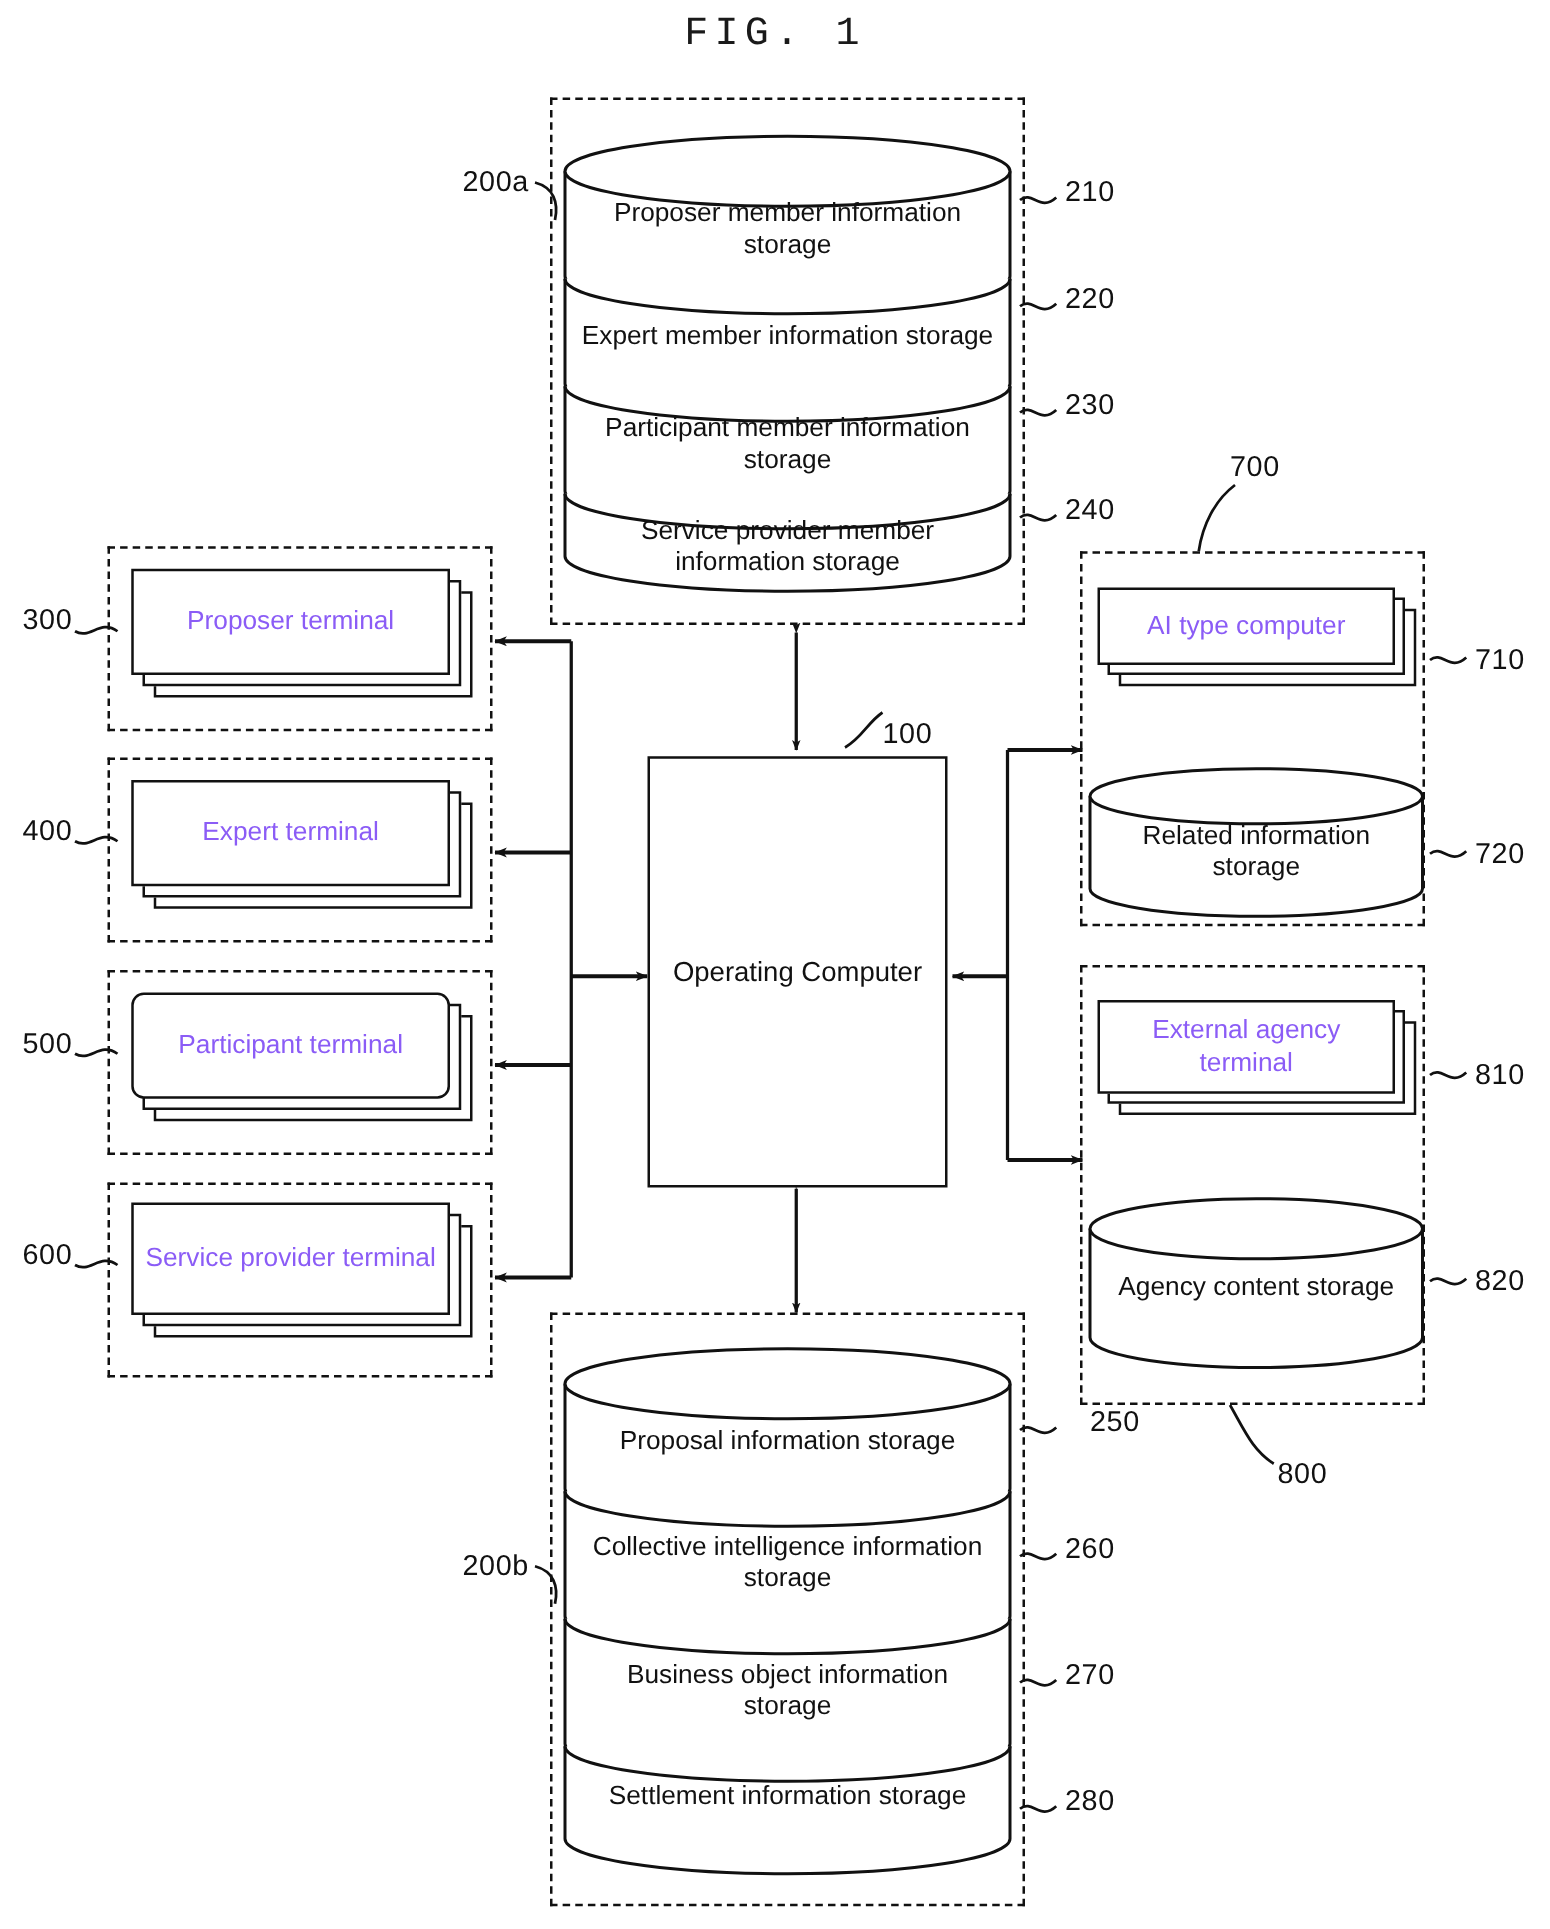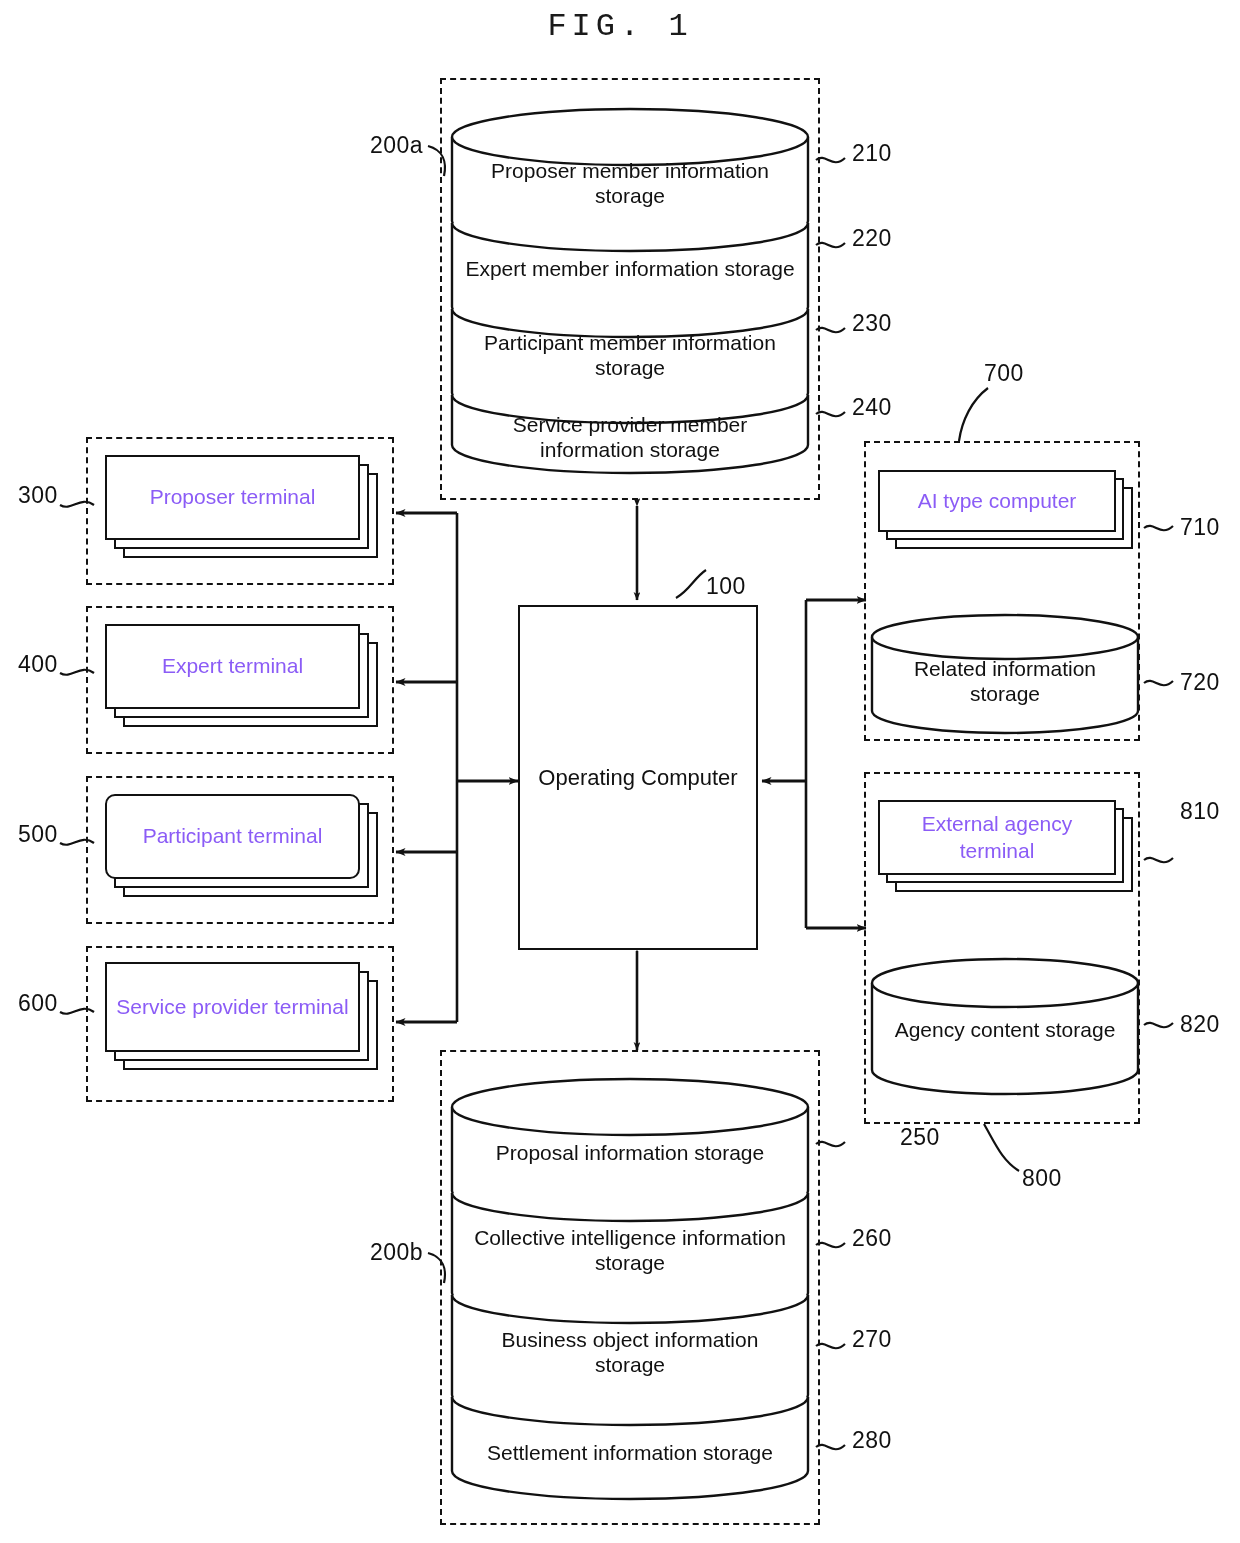--- a/index.html
+++ b/index.html
@@ -281,21 +281,21 @@
   <div class="group" style="left:864px; top:772px; width:276px; height:352px;"></div>
   <div class="ref" style="left:1022px; top:1165px;">800</div>
 
   <div class="boxwrap" style="left:878px; top:800px; width:262px; height:112px;">
     <div class="box-shadow2" style="left:17px; top:17px; width:238px; height:75px;"></div>
     <div class="box-shadow1" style="left:8px; top:8px; width:238px; height:75px;"></div>
     <div class="box-front" style="left:0px; top:0px; width:238px; height:75px;">
       <span>External agency terminal</span>
     </div>
   </div>
-  <div class="ref" style="left:1180px; top:798px;">810</div>
+  <div class="ref" style="left:1180px; top:846px;">810</div>
 
   <div class="cyl" style="left:870px; top:958px; width:270px; height:140px;">
     <svg width="270" height="140" viewBox="0 0 270 140">
       <path d="M2,25 L2,112 A133,24 0 0 0 268,112 L268,25" fill="#fff" stroke="#111" stroke-width="2.4"></path>
       <ellipse cx="135" cy="25" rx="133" ry="24" fill="#fff" stroke="#111" stroke-width="2.4"></ellipse>
     </svg>
     <div class="cyl-labels">
       <div class="cyl-label" style="top:42px; height:60px;">Agency content storage</div>
     </div>
   </div>
@@ -316,22 +316,22 @@
       <path d="M2,220 L2,320 A178,28 0 0 0 358,320 L358,220" fill="#fff" stroke="#111" stroke-width="2.4"></path>
       <path d="M2,220 A178,28 0 0 0 358,220" fill="none" stroke="#111" stroke-width="2.4"></path>
 
       <path d="M2,322 L2,396 A178,28 0 0 0 358,396 L358,322" fill="#fff" stroke="#111" stroke-width="2.4"></path>
       <path d="M2,322 A178,28 0 0 0 358,322" fill="none" stroke="#111" stroke-width="2.4"></path>
     </svg>
     <div class="cyl-labels">
       <div class="cyl-label" style="top:46px; height:64px;">Proposal information storage</div>
       <div class="cyl-label" style="top:140px; height:70px;">Collective intelligence information storage</div>
       <div class="cyl-label" style="top:242px; height:70px;">Business object information storage</div>
-      <div class="cyl-label" style="top:346px; height:64px;">Settlement information storage</div>
-    </div>
-  </div>
-
-  <div class="ref" style="left:900px; top:1124px;">250</div>
+      <div class="cyl-label" style="top:330px; height:64px;">Settlement information storage</div>
+    </div>
+  </div>
+
+  <div class="ref" style="left:872px; top:1124px;">250</div>
   <div class="ref" style="left:852px; top:1225px;">260</div>
   <div class="ref" style="left:852px; top:1326px;">270</div>
   <div class="ref" style="left:852px; top:1427px;">280</div>
 
 </div>
 
 </body></html>

